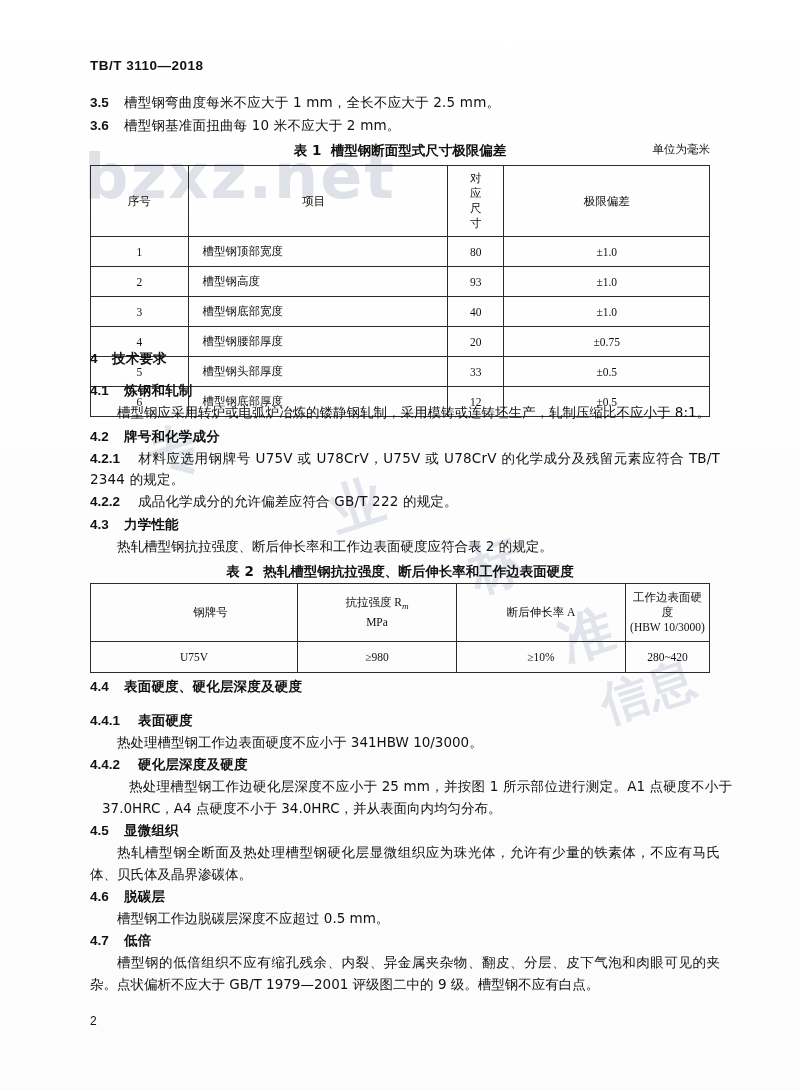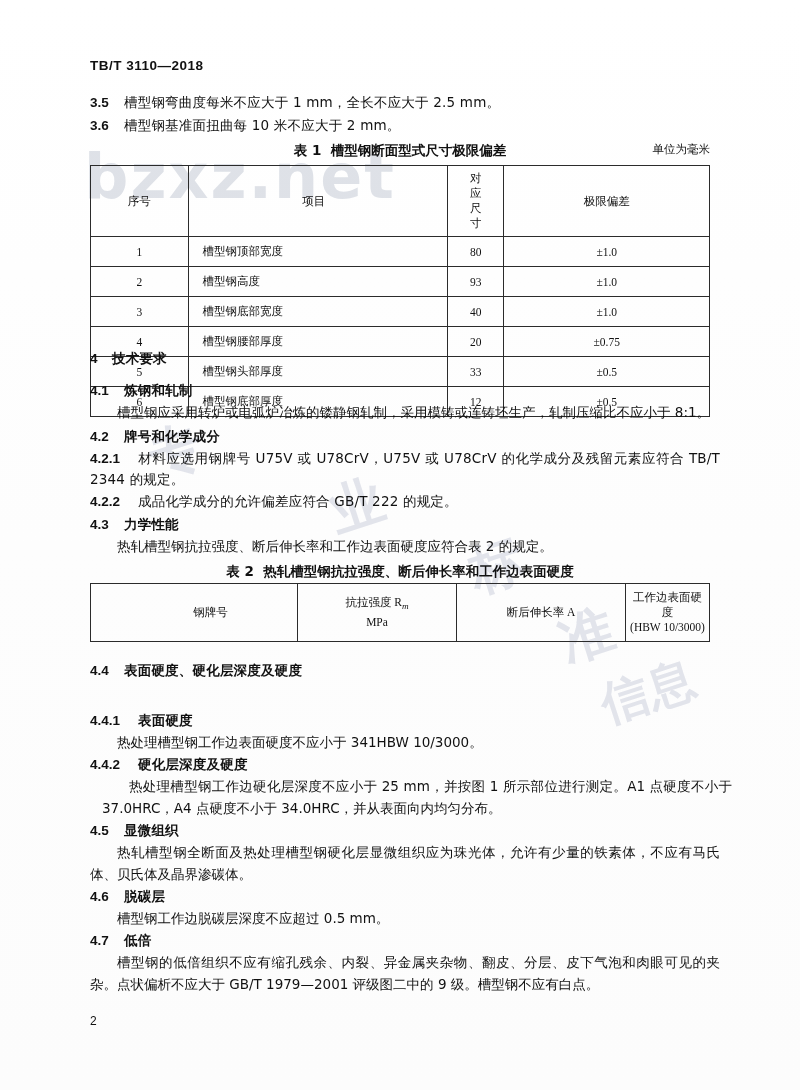--- a/index.html
+++ b/index.html
@@ -288,25 +288,31 @@
               <span>MPa</span>
             </td>
             <td style="width:160px;">断后伸长率 A</td>
             <td>
               <span>工作边表面硬度</span><br>
               <span>(HBW 10/3000)</span>
             </td>
           </tr>
         </thead>
         <tbody>
+          <tr>
+            <td>U75V</td>
+            <td>≥980</td>
+            <td>≥10%</td>
+            <td>280~420</td>
+          </tr>
         </tbody>
       </table>
     </div>
 
-    <div class="blk" style="left:90px; top:660px; width:630px;">
+    <div class="blk" style="left:90px; top:676px; width:630px;">
       <div class="clause-line heading">
         <span class="num" style="width:34px;">4.4</span><span class="cn">表面硬度、硬化层深度及硬度</span>
       </div>
     </div>
     <div class="blk" style="left:90px; top:710px; width:630px;">
       <div class="clause-line heading">
         <span class="num" style="width:48px;">4.4.1</span><span class="cn">表面硬度</span>
       </div>
     </div>
     <div class="blk" style="left:90px; top:732px; width:630px;">

